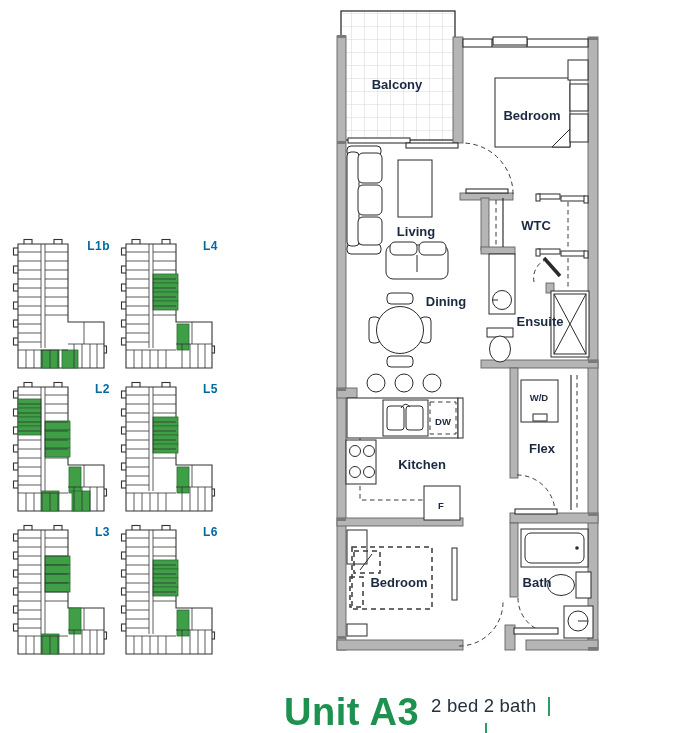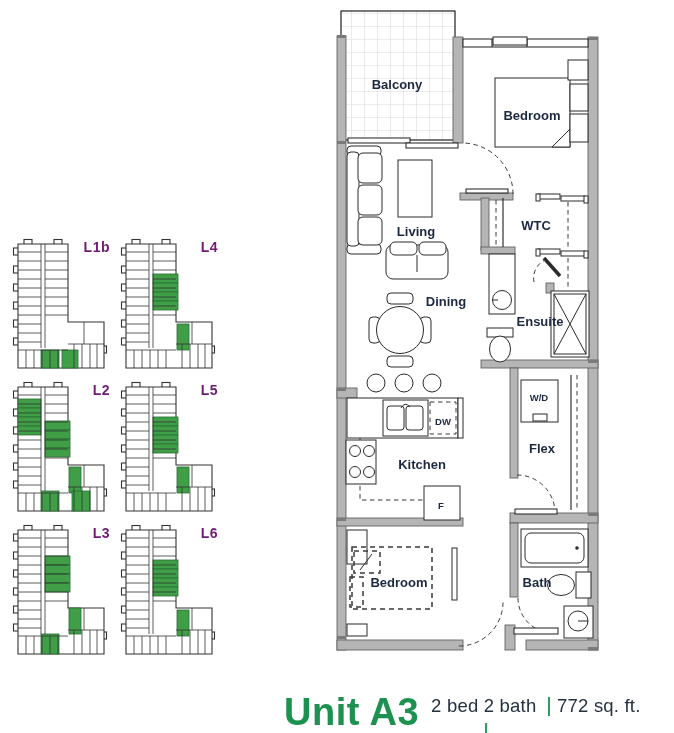--- a/index.html
+++ b/index.html
@@ -17,22 +17,22 @@
   .fixn{fill:none;stroke:#2b2b2b;stroke-width:1;}
   .dash{fill:none;stroke:#3a3a3a;stroke-width:1;stroke-dasharray:4.5 3.5;}
   .dashb{fill:none;stroke:#3a3a3a;stroke-width:1.5;stroke-dasharray:5 4;}
   .rlabel{font:bold 13px "Liberation Sans",sans-serif;fill:#1b2940;}
   .rlabel-sm{font:bold 9.5px "Liberation Sans",sans-serif;fill:#1b2940;}
   
   .keyplans{position:absolute;left:12px;top:238px;display:grid;
     grid-template-columns:96px 96px;column-gap:12px;row-gap:9px;}
   .keyplan-cell{position:relative;width:96px;height:134px;}
   .keyplan-cell svg{display:block;}
-  .kp-label{position:absolute;top:1px;right:-2px;color:#701a75;
-    font-size:14px;font-weight:bold;letter-spacing:.5px;}
+  .kp-label{position:absolute;top:1px;right:-2px;color:#0369a1;
+    font-size:12px;font-weight:bold;letter-spacing:.5px;}
   .kw{fill:#ffffff;stroke:#333333;stroke-width:1.1;}
   .kl{stroke:#333333;stroke-width:.8;fill:none;}
   .kg{stroke:#2c6e33;stroke-width:.8;}
   
   .footer{position:absolute;left:284px;top:688px;display:flex;align-items:flex-start;}
   .unit-title{font-size:38px;font-weight:bold;color:#1d9150;letter-spacing:.5px;line-height:48px;}
   .specs{margin-left:12px;padding-top:5px;}
   .spec-row{display:grid;grid-template-columns:110px 16px auto;align-items:center;height:26px;}
   .spec-left,.spec-right{font-size:18.5px;color:#24313e;letter-spacing:.2px;white-space:nowrap;}
   .spec-divider{width:2px;height:19px;background:#2a9d62;justify-self:center;}
@@ -563,19 +563,18 @@
     <text class="rlabel" x="537" y="587">Bath</text>
   </g>
 </svg>
 
 <div class="footer">
   <div class="unit-title">Unit A3</div>
   <div class="specs">
     <div class="spec-row">
       <span class="spec-left">2 bed 2 bath</span>
       <span class="spec-divider"></span>
-      <span class="spec-right">772 sq. ft.</span>
     </div>
     <div class="spec-row">
       <span class="spec-divider"></span>
     </div>
   </div>
 </div>
 
 </body></html>

